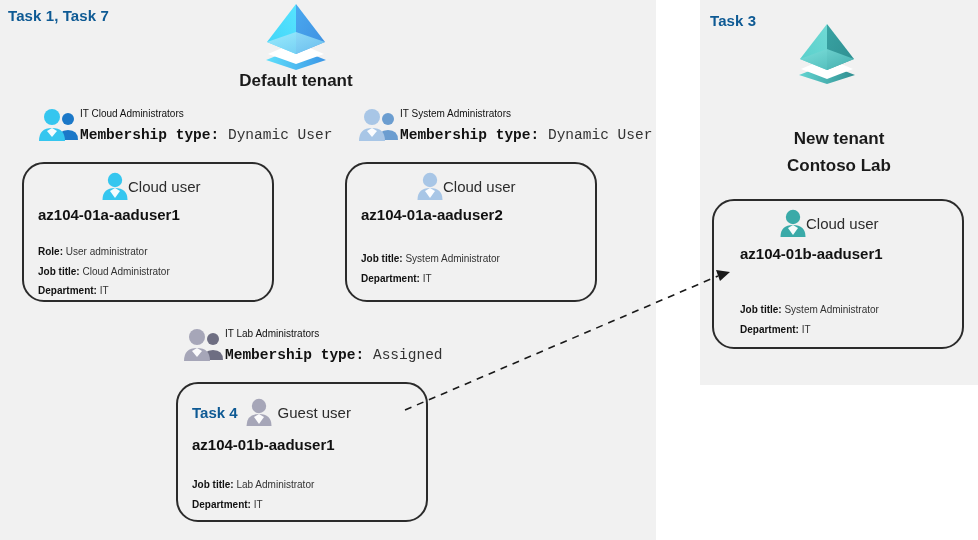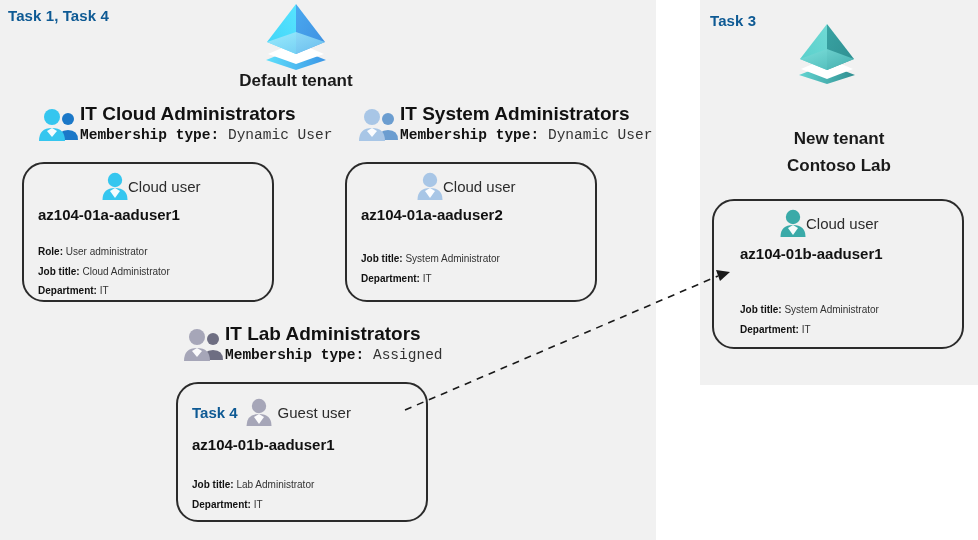--- a/index.html
+++ b/index.html
@@ -18,21 +18,21 @@
   }
 
   .tenant-title{
     position:absolute;font-weight:bold;color:#1a1a1a;white-space:nowrap;
     text-align:center;
   }
 
   
   .group{position:absolute;}
   .group .gname{
-    font-weight:bold;font-size:19px;color:#111;white-space:nowrap;
+    font-weight:normal;font-size:10px;color:#111;white-space:nowrap;
     line-height:20px;
   }
   .group .gmeta{font-size:14.5px;color:#333;white-space:nowrap;line-height:22px;font-family:Liberation Mono, monospace;}
   .group .gmeta b{color:#111;font-weight:bold;}
 
   
   .card{
     position:absolute;border:2px solid #2b2b2b;border-radius:22px;
     background:#f1f1f1;box-sizing:border-box;
   }
@@ -52,21 +52,21 @@
 
   svg{display:block;overflow:visible;}
   .arrow-layer{position:absolute;left:0;top:0;width:978px;height:540px;pointer-events:none;}
 </style>
 </head>
 <body>
 
 <div class="panel" id="left-panel"></div>
 <div class="panel" id="right-panel"></div>
 
-<div class="task-label" style="left:8px;top:7px;">Task 1, Task 4</div>
+<div class="task-label" style="left:8px;top:7px;">Task 1, Task 7</div>
 <div class="task-label" style="left:710px;top:12px;">Task 3</div>
 
 <div style="position:absolute;left:258px;top:2px;">
   <svg width="76" height="68" viewBox="0 0 76 68" aria-hidden="true">
     <defs>
       <linearGradient id="dtL" x1="0" y1="1" x2="1" y2="0">
         <stop offset="0" stop-color="#3fd4f7"></stop>
           <stop offset="1" stop-color="#57e3ff"></stop>
       </linearGradient>
       <linearGradient id="dtR" x1="0" y1="0" x2="1" y2="1">

